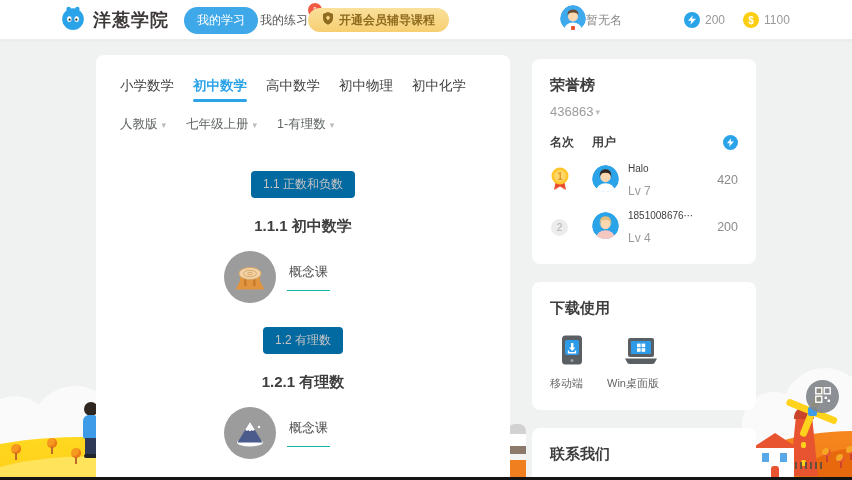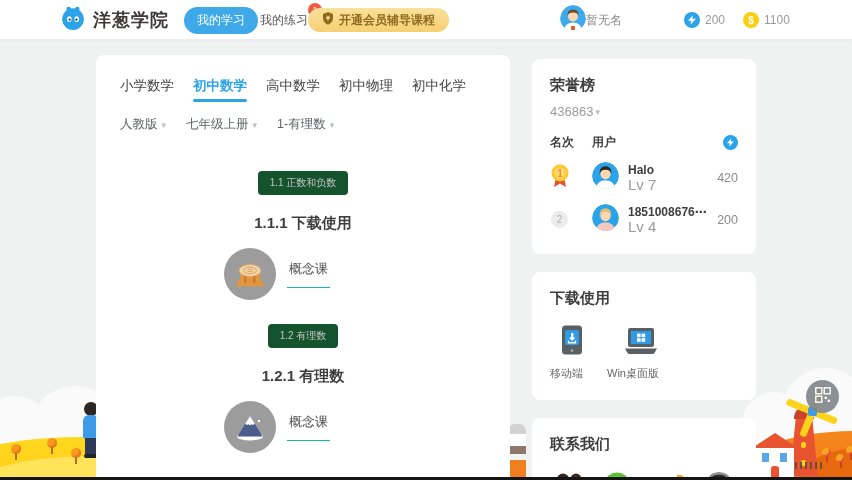--- a/index.html
+++ b/index.html
@@ -35,22 +35,22 @@
                border-radius:8px; z-index:2; padding:0 24px; }
   .tabs { display:flex; gap:19px; padding-top:23px; }
   .tab { font-size:13.5px; color:#3f3f3f; position:relative; cursor:pointer; line-height:15px; }
   .tab.active { color:#2BA3E9; font-weight:700; }
   .tab.active::after { content:""; position:absolute; left:0; right:0; bottom:-9px; height:3px;
                        background:#2BA3E9; border-radius:2px; }
   .filters { display:flex; gap:20px; margin-top:23px; }
   .filter { font-size:12.5px; color:#5f6464; display:flex; align-items:center; gap:4px; cursor:pointer; }
   .caret { font-size:9px; color:#b9bdbd; }
   .lessons { text-align:center; }
-  .sec-badge { display:inline-block; margin-top:38px; background:#14532d; color:#C4C4C4;
-               font-size:10px; padding:5px 12px; border-radius:4px; }
+  .sec-badge { display:inline-block; margin-top:38px; background:#0369a1; color:#C4C4C4;
+               font-size:12px; padding:5px 12px; border-radius:4px; }
   .sec-badge.second { margin-top:24px; }
   .lesson-title { font-size:15px; font-weight:700; color:#3E3E3E; margin-top:19px; }
   .lesson-row { display:flex; justify-content:center; align-items:center; margin-top:15px; transform:translateX(-26px); }
   .lesson-circle { width:52px; height:52px; border-radius:50%; background:#9C9C9C; display:flex;
                    align-items:center; justify-content:center; flex:0 0 auto; cursor:pointer; }
   .lesson-type { margin-left:11px; font-size:13px; color:#4a4a4a; border-bottom:1px solid #14b8a6;
                  padding:0 2px 9px; min-width:40px; cursor:pointer; }
 
   
   .sidebar { position:absolute; left:532px; top:59px; width:224px; z-index:2; }
@@ -61,22 +61,22 @@
   .col-rank { width:42px; font-size:12px; font-weight:700; color:#3E3E3E; }
   .col-user { font-size:12px; font-weight:700; color:#3E3E3E; }
   .ltable-head .bolt-circle { margin-left:auto; width:15px; height:15px; }
   .lrow { display:flex; align-items:center; margin-top:11px; }
   .rank-cell { width:42px; display:flex; align-items:center; }
   .medal { position:relative; width:20px; height:27px; }
   .medal-num { position:absolute; top:4px; left:0; width:20px; text-align:center; font-size:10px; color:#DE9B2D; font-weight:700; }
   .rank-plain { width:17px; height:17px; border-radius:50%; background:#ECECEC; color:#b0b0b0; font-size:10px;
                 display:flex; align-items:center; justify-content:center; margin-left:1px; }
   .lrow-info { margin-left:9px; line-height:14px; }
-  .lrow-name { font-size:12px; font-weight:700; color:#3E3E3E; }
-  .lrow-level { font-size:15px; color:#9b9b9b; margin-top:1px; }
+  .lrow-name { font-size:10px; font-weight:400; color:#3E3E3E; }
+  .lrow-level { font-size:12px; color:#9b9b9b; margin-top:8px; }
   .lrow-score { margin-left:auto; font-size:12.5px; color:#8b8b8b; }
   .dl-row { margin-top:17px; display:flex; align-items:flex-end; gap:24px; }
   .dl-item { text-align:right; cursor:pointer; }
   .dl-label { font-size:11px; color:#666; margin-top:7px; }
   .contact-card { height:150px; }
   .contact-row { margin-top:16px; display:flex; justify-content:space-between; align-items:flex-end; padding:0 2px; }
   .contact-item { cursor:pointer; }
 
   
   .deco { position:absolute; z-index:1; }
@@ -286,21 +286,21 @@
           <span class="caret">▾</span>
       </span>
       <span class="filter">
         <span>1-有理数</span>
           <span class="caret">▾</span>
       </span>
     </div>
 
     <div class="lessons">
       <div class="sec-badge">1.1 正数和负数</div>
-      <div class="lesson-title">1.1.1 下载使用</div>
+      <div class="lesson-title">1.1.1 初中数学</div>
       <div class="lesson-row">
         <span class="lesson-circle">
           <svg width="36" height="36" viewBox="0 0 36 36">
             <path d="M8 15 L8 27 Q8 30.5 12 30.5 L24 30.5 Q28 30.5 28 27 L28 15 Z" fill="#E2953F"></path>
             <polygon points="8,22 3.5,30.5 10,30.5" fill="#E2953F"></polygon>
             <polygon points="28,22 32.5,30.5 26,30.5" fill="#E2953F"></polygon>
             <rect x="12" y="18" width="2.5" height="9" fill="#C97B2E"></rect>
             <rect x="21" y="18" width="2.5" height="9" fill="#C97B2E"></rect>
             <ellipse cx="18" cy="14.5" rx="11" ry="6" fill="#F2D3A7" stroke="#D8A86A"></ellipse>
             <ellipse cx="18" cy="14.5" rx="6.5" ry="3.2" fill="none" stroke="#D8A86A"></ellipse>

